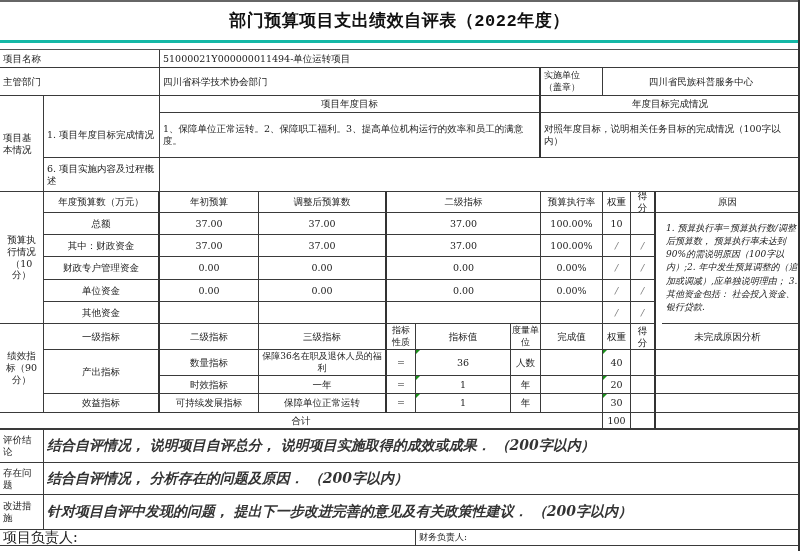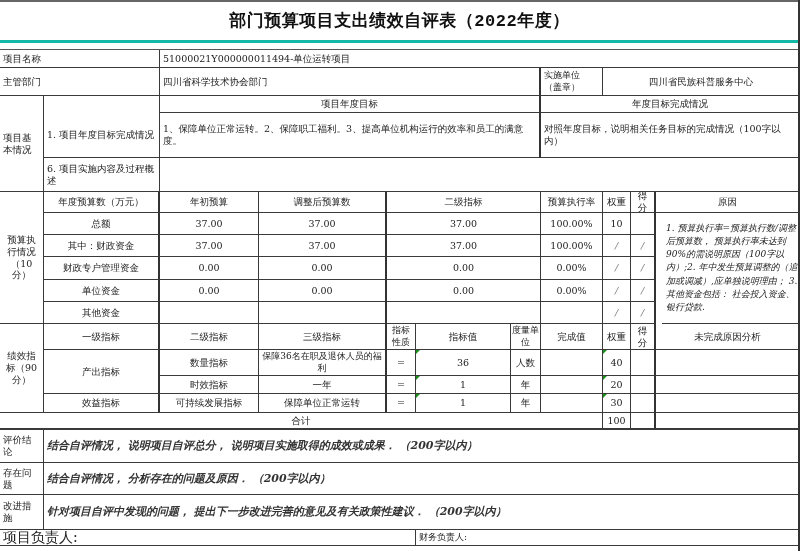--- a/index.html
+++ b/index.html
@@ -6,21 +6,21 @@
   body { width: 800px; height: 551px; overflow: hidden; position: relative;
          font-family: "DejaVu Serif", "Liberation Serif", serif; color: #222; }
   .sheet { position: absolute; left: 0; top: 0; width: 800px; height: 551px; }
   .cell { position: absolute; box-sizing: border-box; border-right: 1px solid #3a3a3a;
           border-bottom: 1px solid #3a3a3a; font-size: 9.5px; display: flex;
           align-items: center; padding: 0 3px; line-height: 1.25; overflow: hidden; }
   .c { justify-content: center; text-align: center; }
   .l { justify-content: flex-start; text-align: left; }
   .title { font-family: "DejaVu Sans", "Liberation Sans", sans-serif; font-weight: bold;
            font-size: 17px; justify-content: center; color: #111; letter-spacing: 0.5px; }
-  .italic { font-style: italic; font-weight: bold; color: #333; font-size: 11px; }
+  .italic { font-style: italic; font-weight: bold; color: #333; font-size: 14px; }
   .reason { font-style: italic; font-size: 9px; align-items: center; line-height: 1.45; padding: 2px 4px; margin-left: 6px; }
   .thick-r { border-right: 2px solid #333; }
   .flag::before { content: ""; position: absolute; left: 0; top: 0; width: 0; height: 0;
                   border-top: 4px solid #1a8f1a; border-right: 4px solid transparent; }
   .topline { position: absolute; left: 0; top: 0; width: 800px; height: 2px; background: #666; }
   .rightline { position: absolute; right: 0; top: 0; width: 2px; height: 551px; background: #333; }
 </style>
 </head>
 <body>
 

